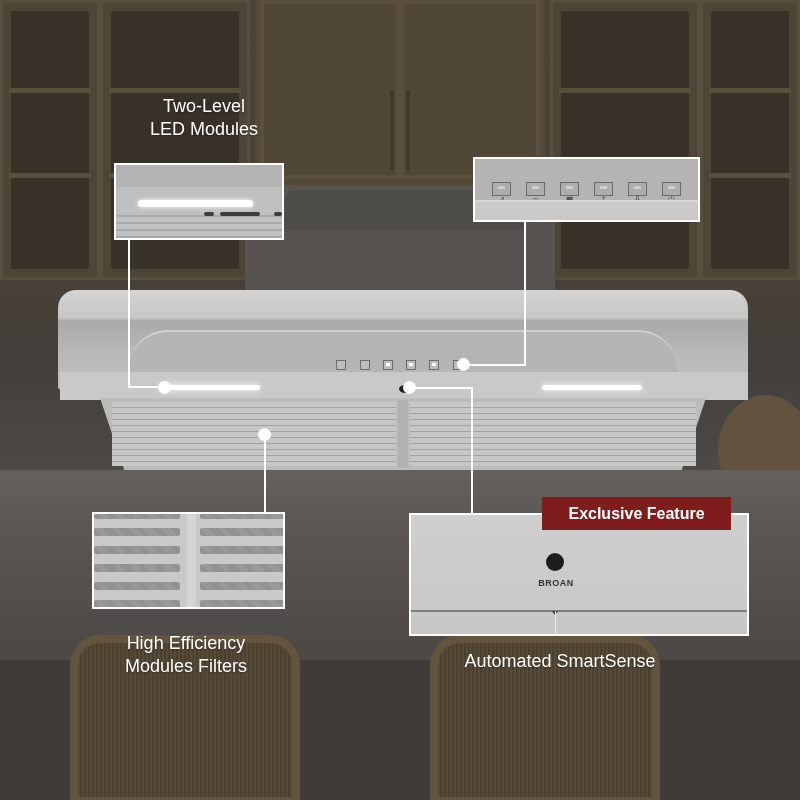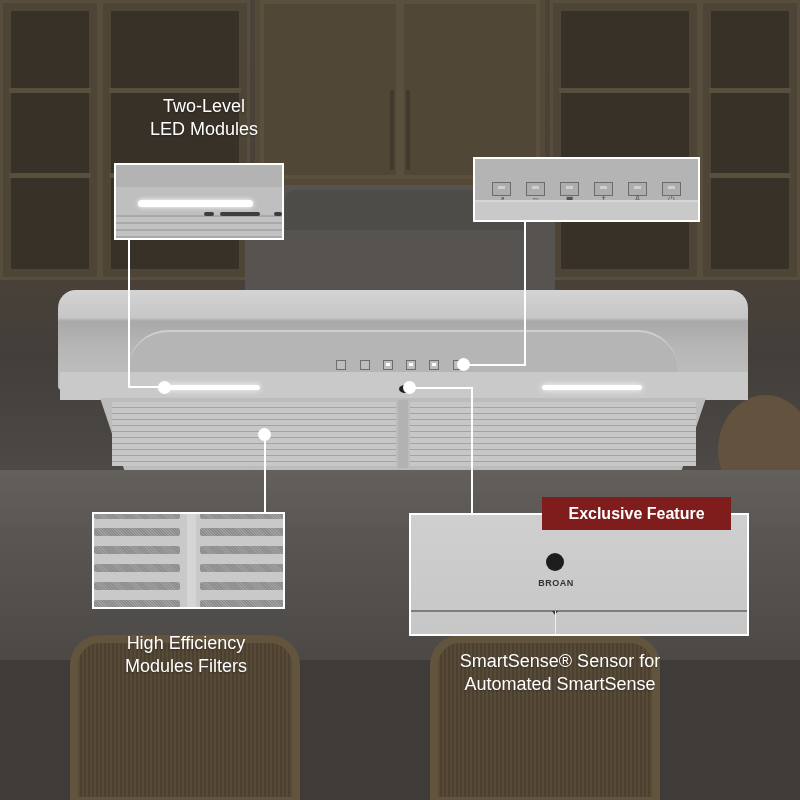--- a/index.html
+++ b/index.html
@@ -163,21 +163,20 @@
   <span>Two-Level</span>
   <span>LED Modules</span>
 </div>
 <div class="label" style="left:476px;top:95px;width:220px;">
 </div>
 <div class="label" style="left:86px;top:632px;width:200px;">
   <span>High Efficiency</span>
   <span>Modules Filters</span>
 </div>
 <div class="label" style="left:420px;top:650px;width:280px;">
-  <span>SmartSense® Sensor for</span>
   <span>Automated SmartSense</span>
 </div>
 
 <div class="box box-led">
   <div class="band1"></div>
   <div class="bar"></div>
   <div class="rail"></div>
   <div class="slot" style="left:88px;width:10px;"></div>
   <div class="slot" style="left:104px;width:40px;"></div>
   <div class="slot" style="left:158px;width:8px;"></div>

